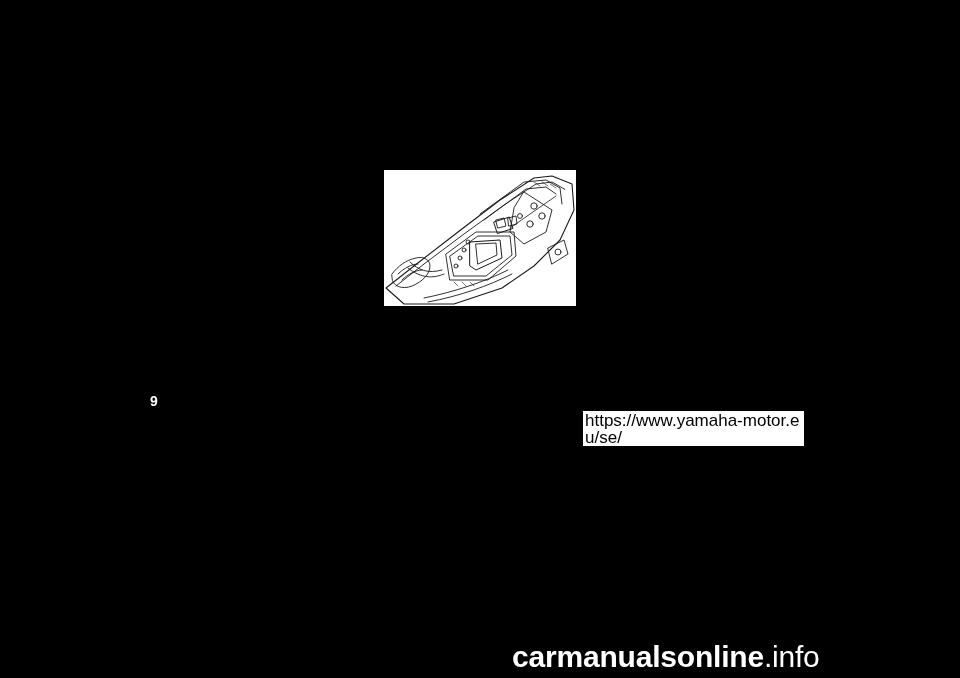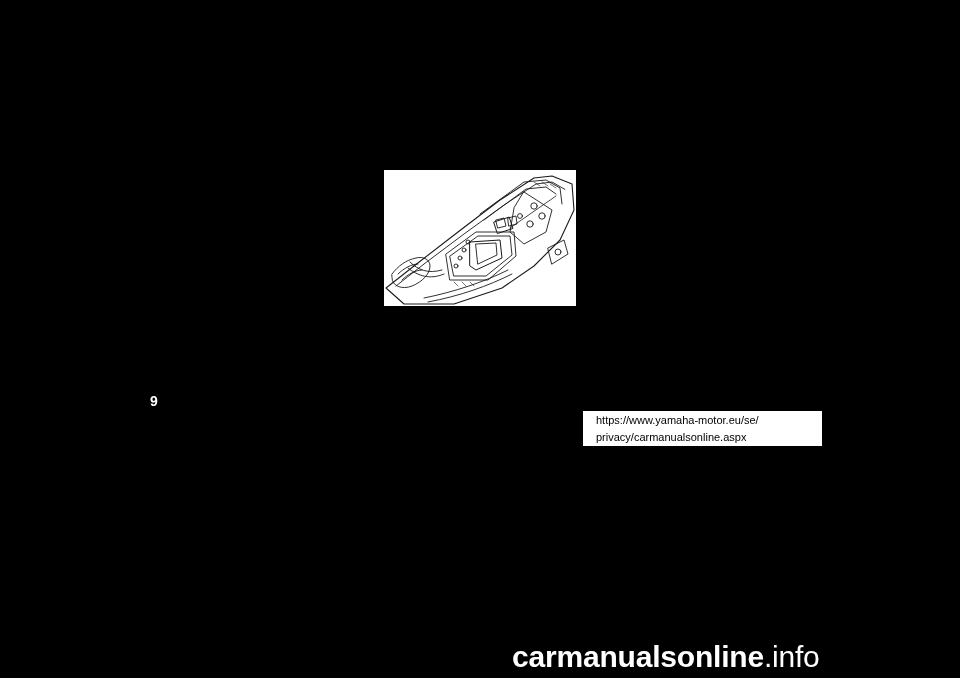--- a/index.html
+++ b/index.html
@@ -74,27 +74,27 @@
     font-size: 14px;
     font-weight: bold;
     font-family: "Liberation Sans", sans-serif;
   }
 
   
   .url-box {
     position: absolute;
     left: 583px;
     top: 411px;
-    width: 239px;
+    width: 221px;
     height: 35px;
     background: #ffffff;
     color: #000000;
-    font-size: 11px;
+    font-size: 17px;
     line-height: 17px;
-    padding: 1px 0 0 13px;
+    padding: 1px 0 0 2px;
     box-sizing: border-box;
     font-family: "Liberation Sans", sans-serif;
     word-break: break-all;
   }
 
   
   .watermark {
     position: absolute;
     left: 512px;
     top: 640px;

